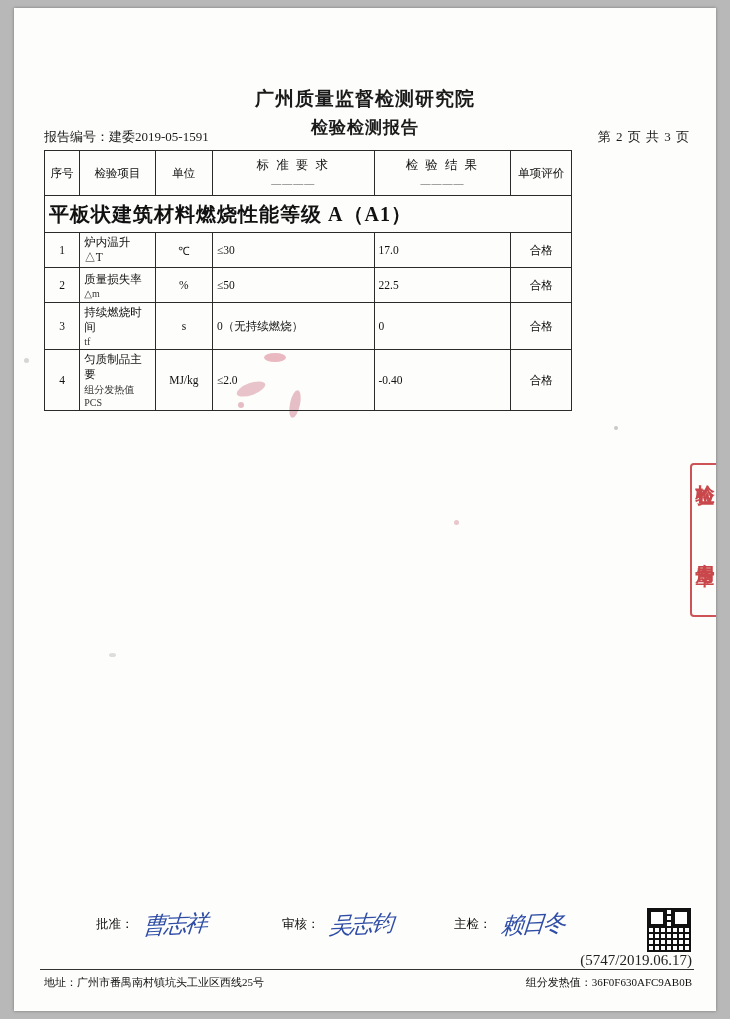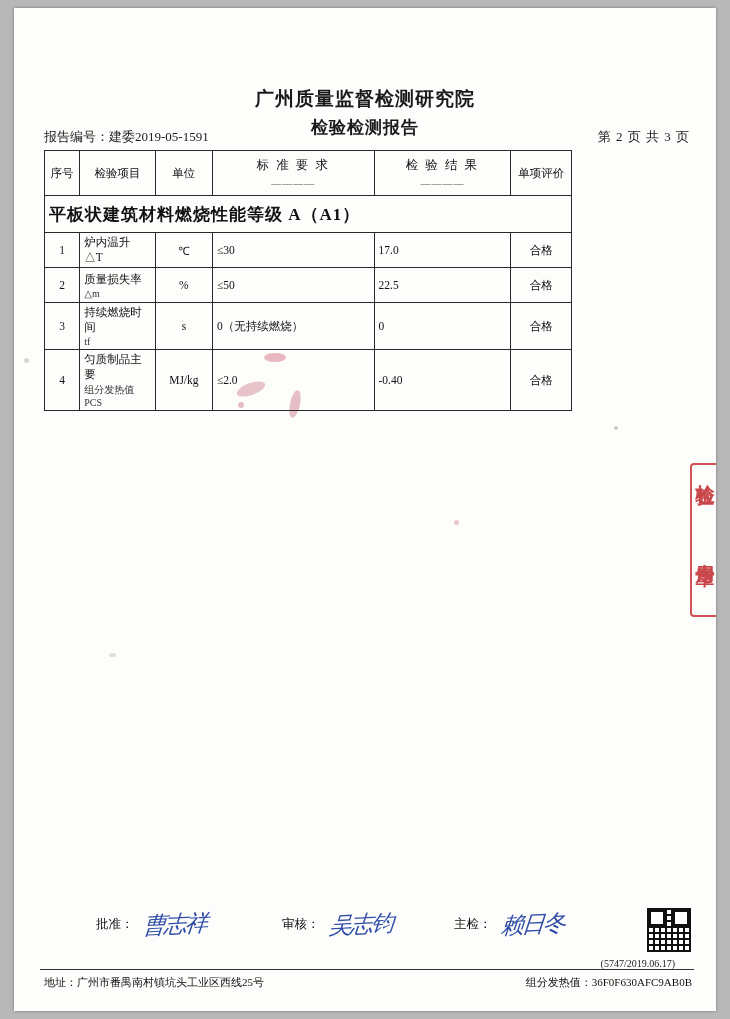--- a/index.html
+++ b/index.html
@@ -108,21 +108,21 @@
   .col-no     { width: 34px;  text-align: center; }
   .col-item   { width: 92px;  padding-left: 8px; }
   .col-unit   { width: 58px;  text-align: center; }
   .col-std    { width: 210px; padding-left: 8px; }
   .col-res    { width: 172px; padding-left: 8px; }
   .col-eval   { width: 73px;  text-align: center; margin-left: 24px; }
 
   .head-cell { height: 40px; }
   .group-row td {
     height: 32px;
-    font-size: 17px;
+    font-size: 20px;
     letter-spacing: 1px;
     padding-left: 14px;
     font-weight: bold;
   }
   .data-row td { height: 30px; }
   .sub-line {
     display: block;
     font-size: 10px;
     color: #333;
     margin-top: 1px;
@@ -192,23 +192,23 @@
     position: absolute;
     width: 12px; height: 12px;
     border: 3px solid #111;
     background: #fff;
   }
   .qr::before { left: 1px; top: 1px; }
   .qr::after  { right: 1px; top: 1px; }
 
   .doc-code {
     position: absolute;
-    right: 41px;
+    right: 24px;
     bottom: 42px;
-    font-size: 10px;
+    font-size: 15px;
     color: #222;
   }
 
   .footer-line {
     position: absolute;
     bottom: 18px;
     left: 0;
     width: 100%;
     height: 20px;
     font-size: 11px;

